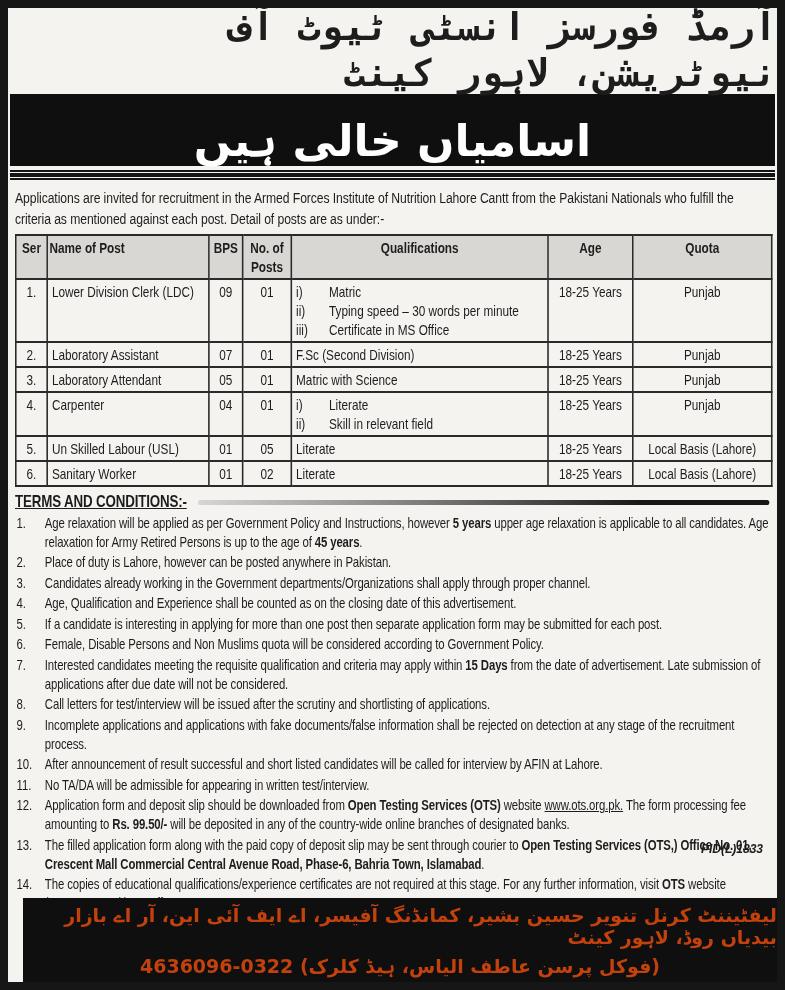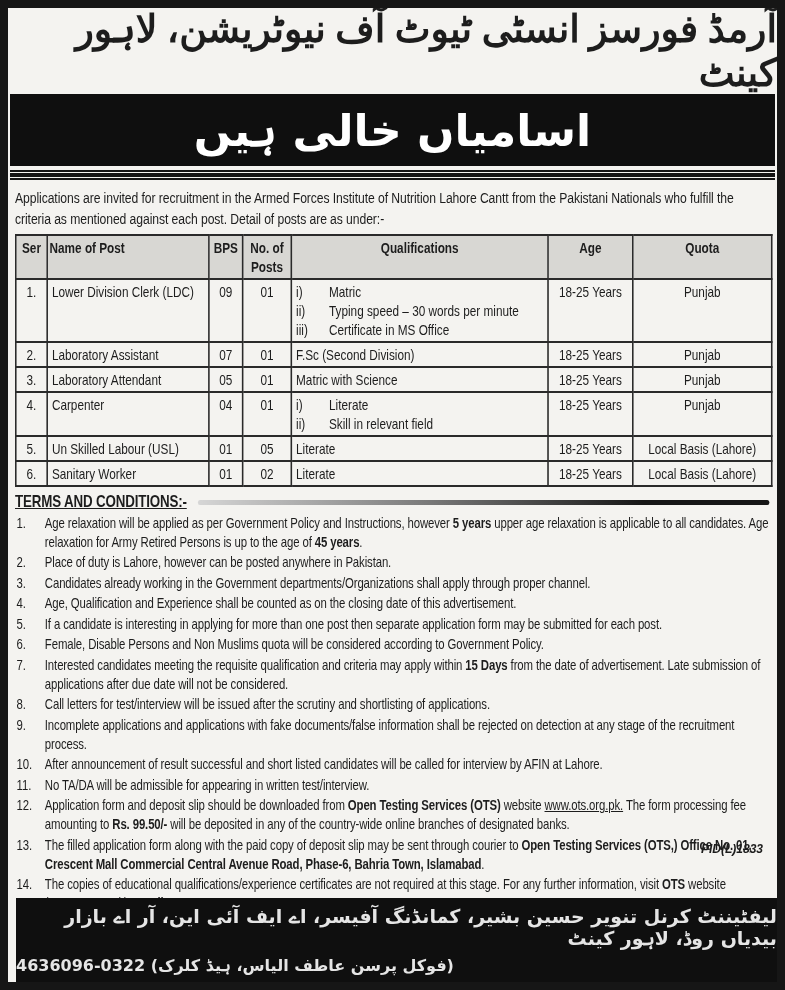--- a/index.html
+++ b/index.html
@@ -10,28 +10,28 @@
     background:#f4f3f0;
     border:8px solid #161616;
     overflow:hidden;
     font-family:"Liberation Sans",sans-serif;
     color:#1d1d1d;
   }
   
   .masthead{
     height:86px;
     display:flex;align-items:center;justify-content:center;
-    font-family:Liberation Serif, serif;
+    font-family:Liberation Mono, monospace;
     font-size:38px;font-weight:bold;
     direction:rtl;
   }
   .banner{
     margin:0 2px;height:72px;
     background:#0f0f0f;color:#ffffff;
-    display:flex;align-items:center;justify-content:center;
+    display:flex;align-items:flex-end;justify-content:center;
     font-family:"DejaVu Sans",sans-serif;
     font-size:44px;font-weight:bold;
     direction:rtl;
   }
   .sep{
     margin:4px 2px 0 2px;height:10px;
     background:linear-gradient(to bottom,
       #141414 0,#141414 2px,
       #f4f3f0 2px,#f4f3f0 3px,
       #141414 3px,#141414 7px,
@@ -83,29 +83,29 @@
   .tn{flex:0 0 36px;padding-left:2px;}
   .tt{flex:1;}
   .b{font-weight:bold;}
   .u{text-decoration:underline;}
   .pid{
     position:absolute;right:14px;top:834px;
     font-size:12px;font-weight:bold;font-style:italic;
   }
   
   .footer{
-    position:absolute;left:8px;right:0;bottom:0;height:84px;
-    background:#0f0f0f;color:#e5e5e5;
-    display:flex;flex-direction:column;align-items:flex-end;justify-content:center;
+    position:absolute;left:15px;right:0;bottom:0;height:84px;
+    background:#0f0f0f;color:#c2410c;
+    display:flex;flex-direction:column;align-items:center;justify-content:center;
     gap:7px;
     font-family:"DejaVu Sans",sans-serif;
     direction:rtl;
   }
   .f1{font-size:19px;font-weight:bold;}
-  .f2{font-size:16px;font-weight:bold;}
+  .f2{font-size:19px;font-weight:bold;}
 </style>
 </head>
 <body>
 
 <div class="page">
 
   <div class="masthead">آرمڈ فورسز انسٹی ٹیوٹ آف نیوٹریشن، لاہور کینٹ</div>
 
   <div class="banner">
     <span>اسامیاں خالی ہیں</span>

